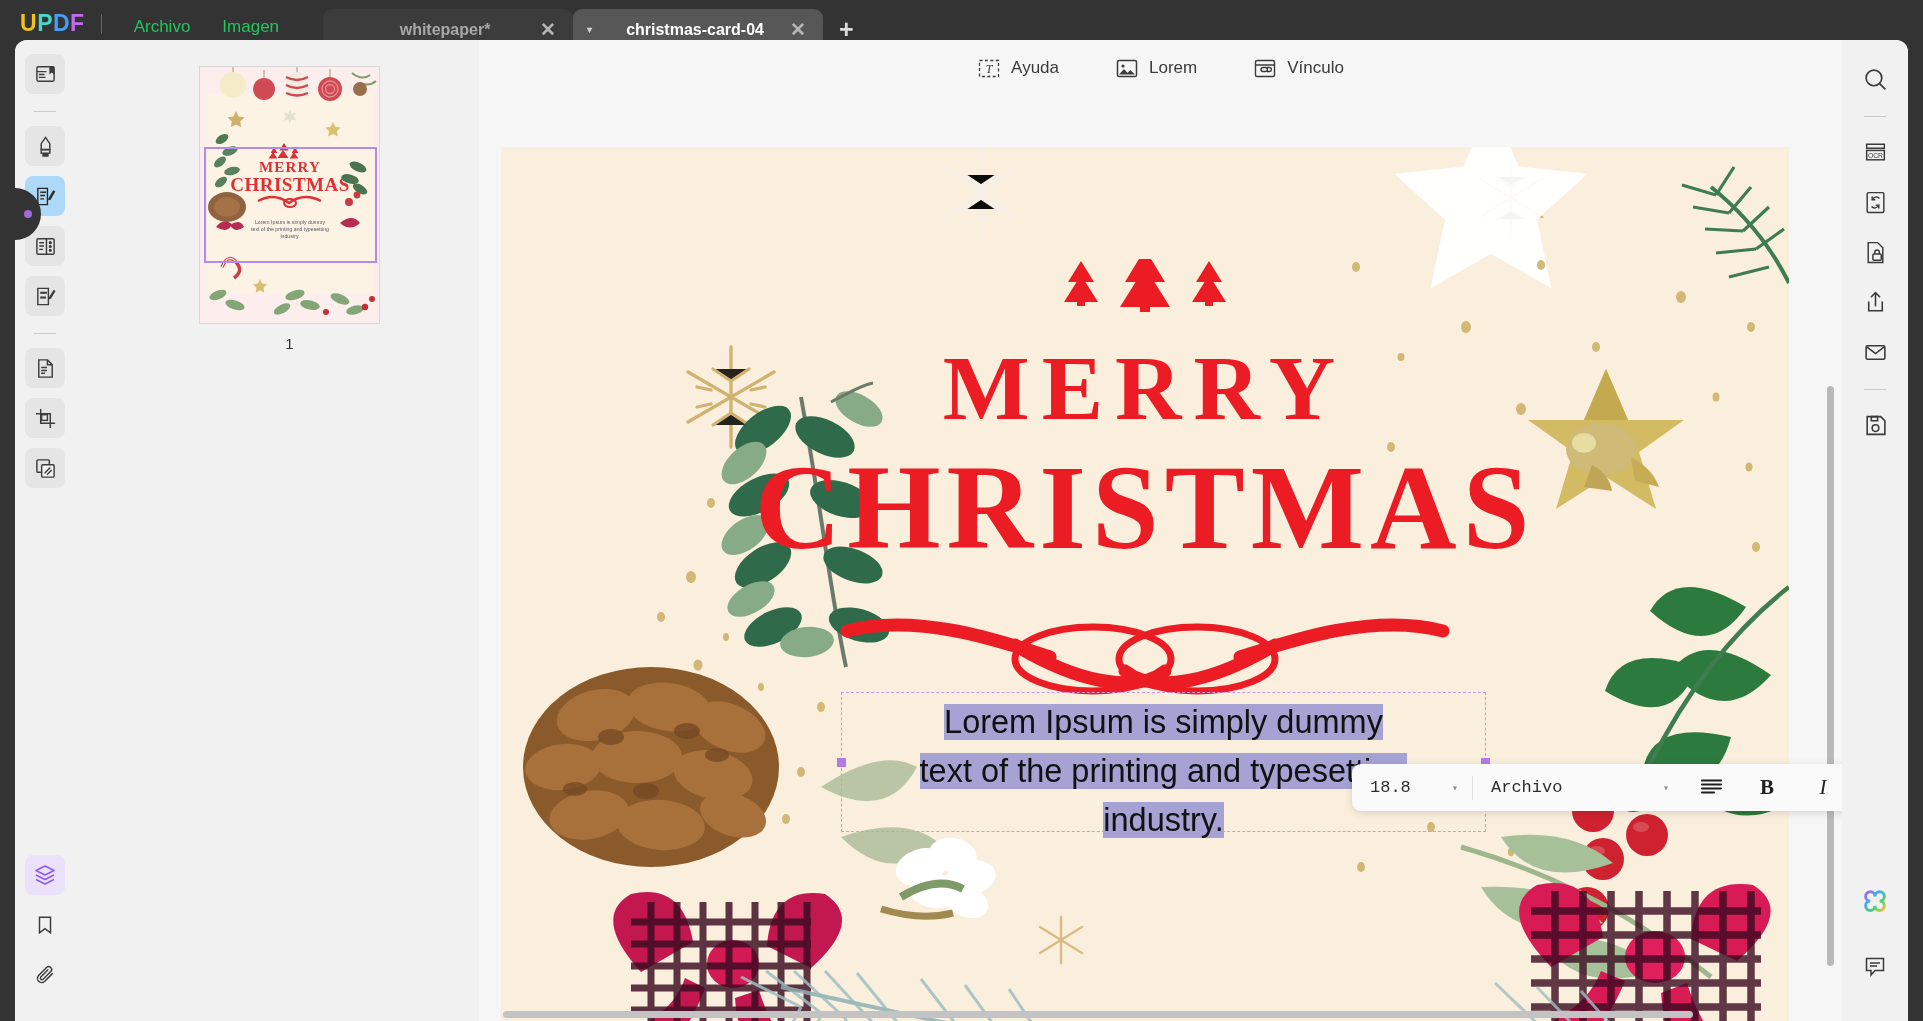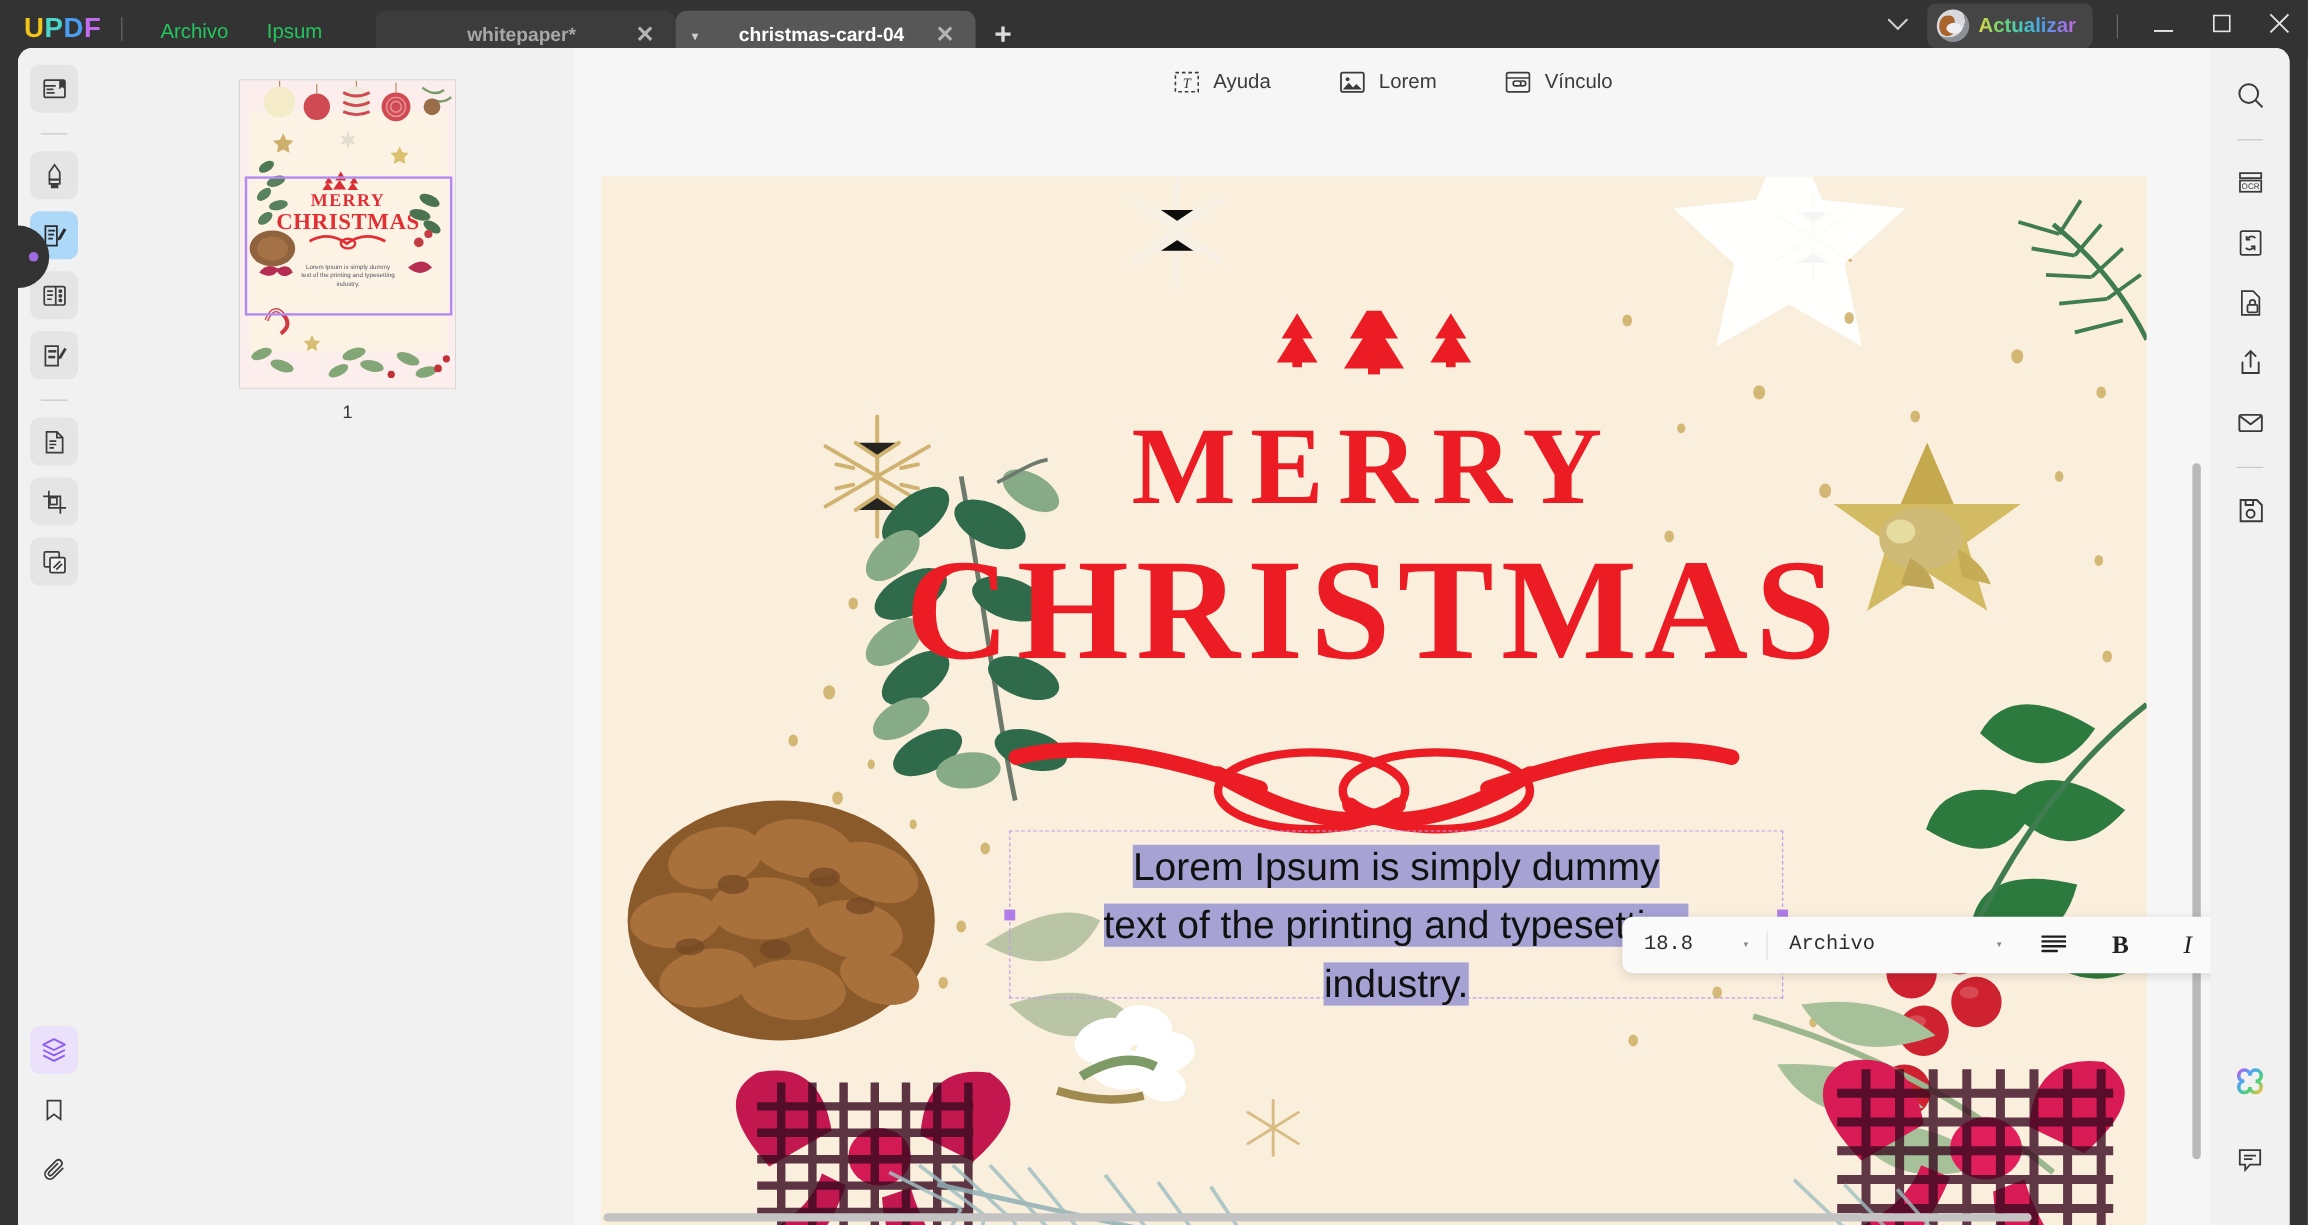--- a/index.html
+++ b/index.html
@@ -223,63 +223,36 @@
 
 <div class="titlebar">
   <div class="logo">
     <span>U</span>
       <span>P</span>
       <span>D</span>
       <span>F</span>
   </div>
   <div class="logo-sep"></div>
   <div class="menu-item">Archivo</div>
-  <div class="menu-item">Ipsum</div>
+  <div class="menu-item">Imagen</div>
 
   <div class="tabs">
     <div class="tab inactive">
       <span class="tab-caret"></span>
       <span class="tab-title">whitepaper*</span>
       <span class="tab-close">✕</span>
     </div>
     <div class="tab active">
       <span class="tab-caret">▾</span>
       <span class="tab-title">christmas-card-04</span>
       <span class="tab-close">✕</span>
     </div>
     <div class="tab-new">+</div>
   </div>
 
-  <div class="tb-right">
-    <div class="chev-down">
-      <svg width="17" height="11" viewBox="0 0 17 11">
-          <path d="M1 1.5L8.5 9 16 1.5" stroke="#d0d0d0" stroke-width="1.7" fill="none" stroke-linecap="round"></path>
-        </svg>
-    </div>
-    <div class="update-pill">
-      <span class="update-av"></span>
-      <span class="update-text">Actualizar</span>
-    </div>
-    <div class="vbar"></div>
-    <div class="wbtn">
-      <svg width="16" height="2" viewBox="0 0 16 2">
-          <rect width="16" height="1.6" fill="#e4e4e4"></rect>
-        </svg>
-    </div>
-    <div class="wbtn sq">
-      <svg width="15" height="15" viewBox="0 0 15 15">
-          <rect x="0.8" y="0.8" width="13.4" height="13.4" stroke="#e4e4e4" stroke-width="1.5" fill="none"></rect>
-        </svg>
-    </div>
-    <div class="wbtn">
-      <svg width="17" height="17" viewBox="0 0 17 17">
-          <path d="M1 1l15 15M16 1L1 16" stroke="#e4e4e4" stroke-width="1.6"></path>
-        </svg>
-    </div>
-  </div>
 </div>
 
 <div class="app">
 
   <div class="rail">
     <div class="rail-btn tinted">
       <svg width="23" height="23" viewBox="0 0 24 24" fill="none" stroke="#3c3c3c" stroke-width="1.5">
         <rect x="3" y="4" width="18" height="15" rx="1.5"></rect>
           <path d="M3 9h10M5 12h6M5 15h7"></path>
         <path d="M16 4v8l2.5-2L21 12V4" fill="#3c3c3c" stroke="none"></path>

